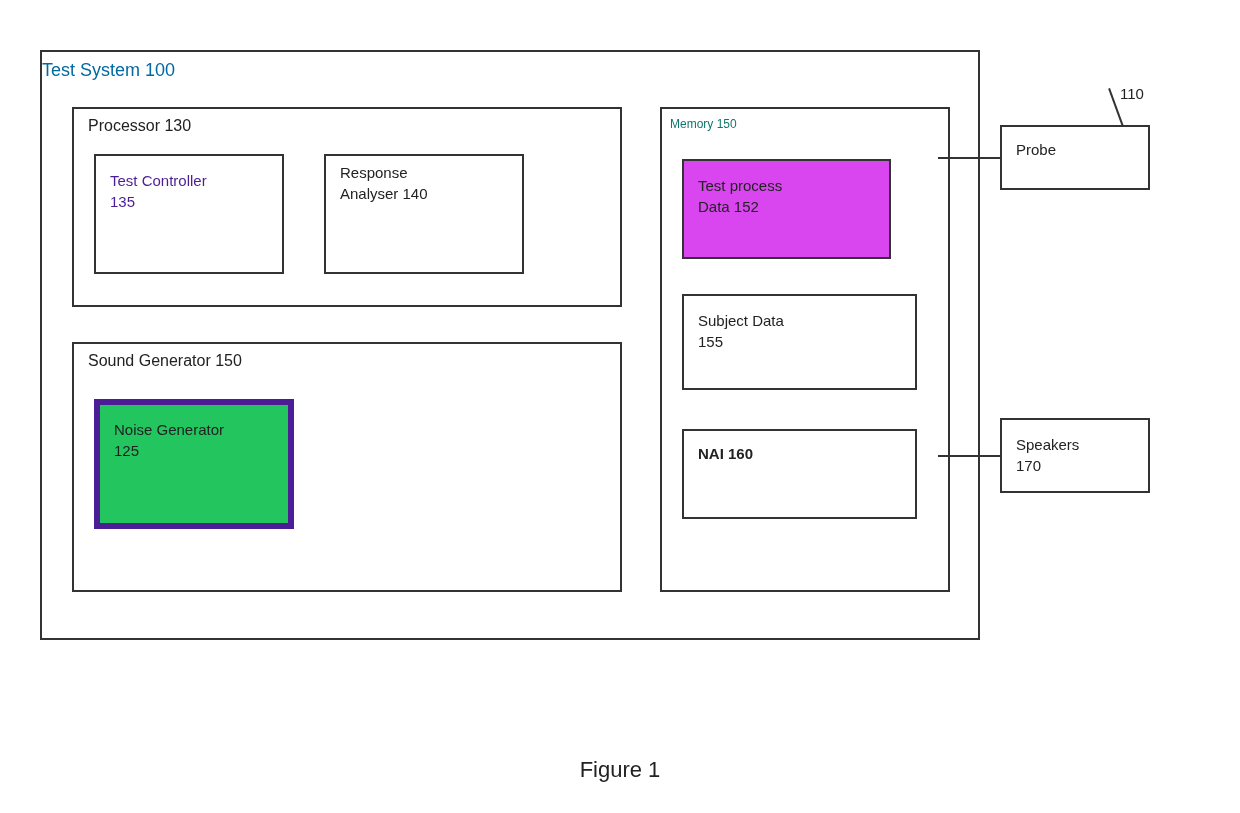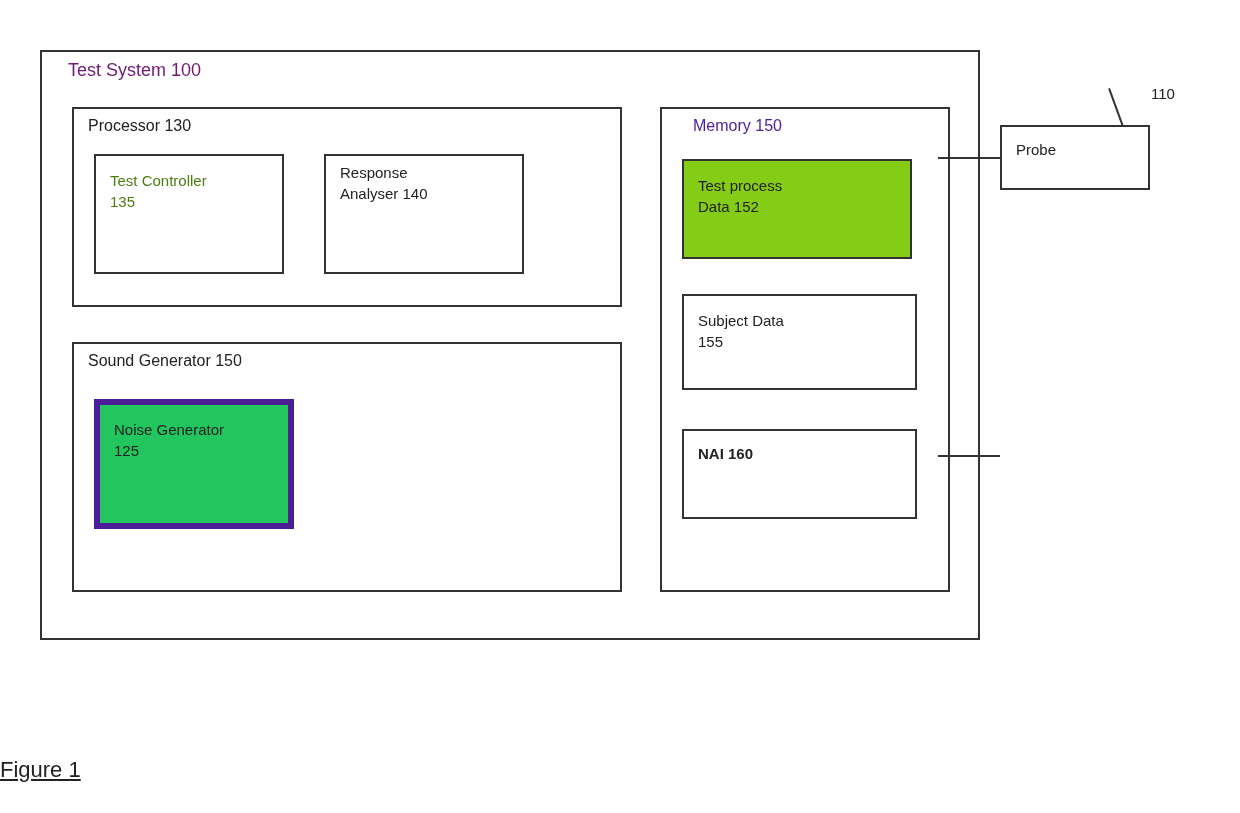--- a/index.html
+++ b/index.html
@@ -34,23 +34,23 @@
       left: 10px;
       width: 940px;
       height: 590px;
       border: 2px solid #333;
       background: #fff;
     }
 
     .test-system-label {
       position: absolute;
       top: 8px;
-      left: 26px;
+      left: 0;
       font-size: 18px;
-      color: #701a75;
+      color: #0369a1;
       font-weight: normal;
     }
 
     
     .processor-box {
       position: absolute;
       top: 55px;
       left: 30px;
       width: 550px;
       height: 200px;
@@ -75,21 +75,21 @@
       height: 120px;
       border: 2px solid #333;
       background: #fff;
     }
 
     .test-controller-label {
       position: absolute;
       top: 14px;
       left: 14px;
       font-size: 15px;
-      color: #4d7c0f;
+      color: #4c1d95;
       line-height: 1.4;
     }
 
     
     .response-analyser-box {
       position: absolute;
       top: 45px;
       left: 250px;
       width: 200px;
       height: 120px;
@@ -173,34 +173,34 @@
       left: 618px;
       width: 290px;
       height: 485px;
       border: 2px solid #333;
       background: #fff;
     }
 
     .memory-label {
       position: absolute;
       top: 8px;
-      left: 31px;
-      font-size: 16px;
-      color: #4c1d95;
+      left: 8px;
+      font-size: 12px;
+      color: #0f766e;
     }
 
     
     .test-process-box {
       position: absolute;
       top: 50px;
       left: 20px;
-      width: 230px;
+      width: 209px;
       height: 100px;
       border: 2px solid #333;
-      background: #84cc16;
+      background: #d946ef;
     }
 
     .test-process-label {
       position: absolute;
       top: 14px;
       left: 14px;
       font-size: 15px;
       color: #222;
       line-height: 1.4;
     }
@@ -264,21 +264,20 @@
       font-size: 15px;
       color: #222;
     }
 
     .probe-number {
       position: absolute;
       top: 55px;
       left: 1090px;
       font-size: 15px;
       color: #222;
-      margin-left: 31px;
     }
 
     
     .connector-probe {
       position: absolute;
       top: 127px;
       left: 908px;
       width: 62px;
       height: 2px;
       background: #333;
@@ -313,23 +312,23 @@
       height: 2px;
       background: #333;
     }
 
     
     .figure-caption {
       position: absolute;
       bottom: 30px;
       left: 0;
       width: 1240px;
+      text-align: center;
       font-size: 22px;
       color: #222;
-      text-decoration: underline;
     }
 
     
     .probe-indicator-line {
       position: absolute;
       top: 58px;
       left: 1078px;
       width: 2px;
       height: 40px;
       background: #333;
@@ -390,18 +389,21 @@
     <span class="probe-number">110</span>
 
     <div class="connector-probe"></div>
 
     <div class="probe-box">
       <span class="probe-label">Probe</span>
     </div>
 
     <div class="connector-speakers"></div>
 
+    <div class="speakers-box">
+      <span class="speakers-label">Speakers<br>170</span>
+    </div>
 
   </div>
 
   <div class="figure-caption">Figure 1</div>
 
 </div>
 
 </body></html>

